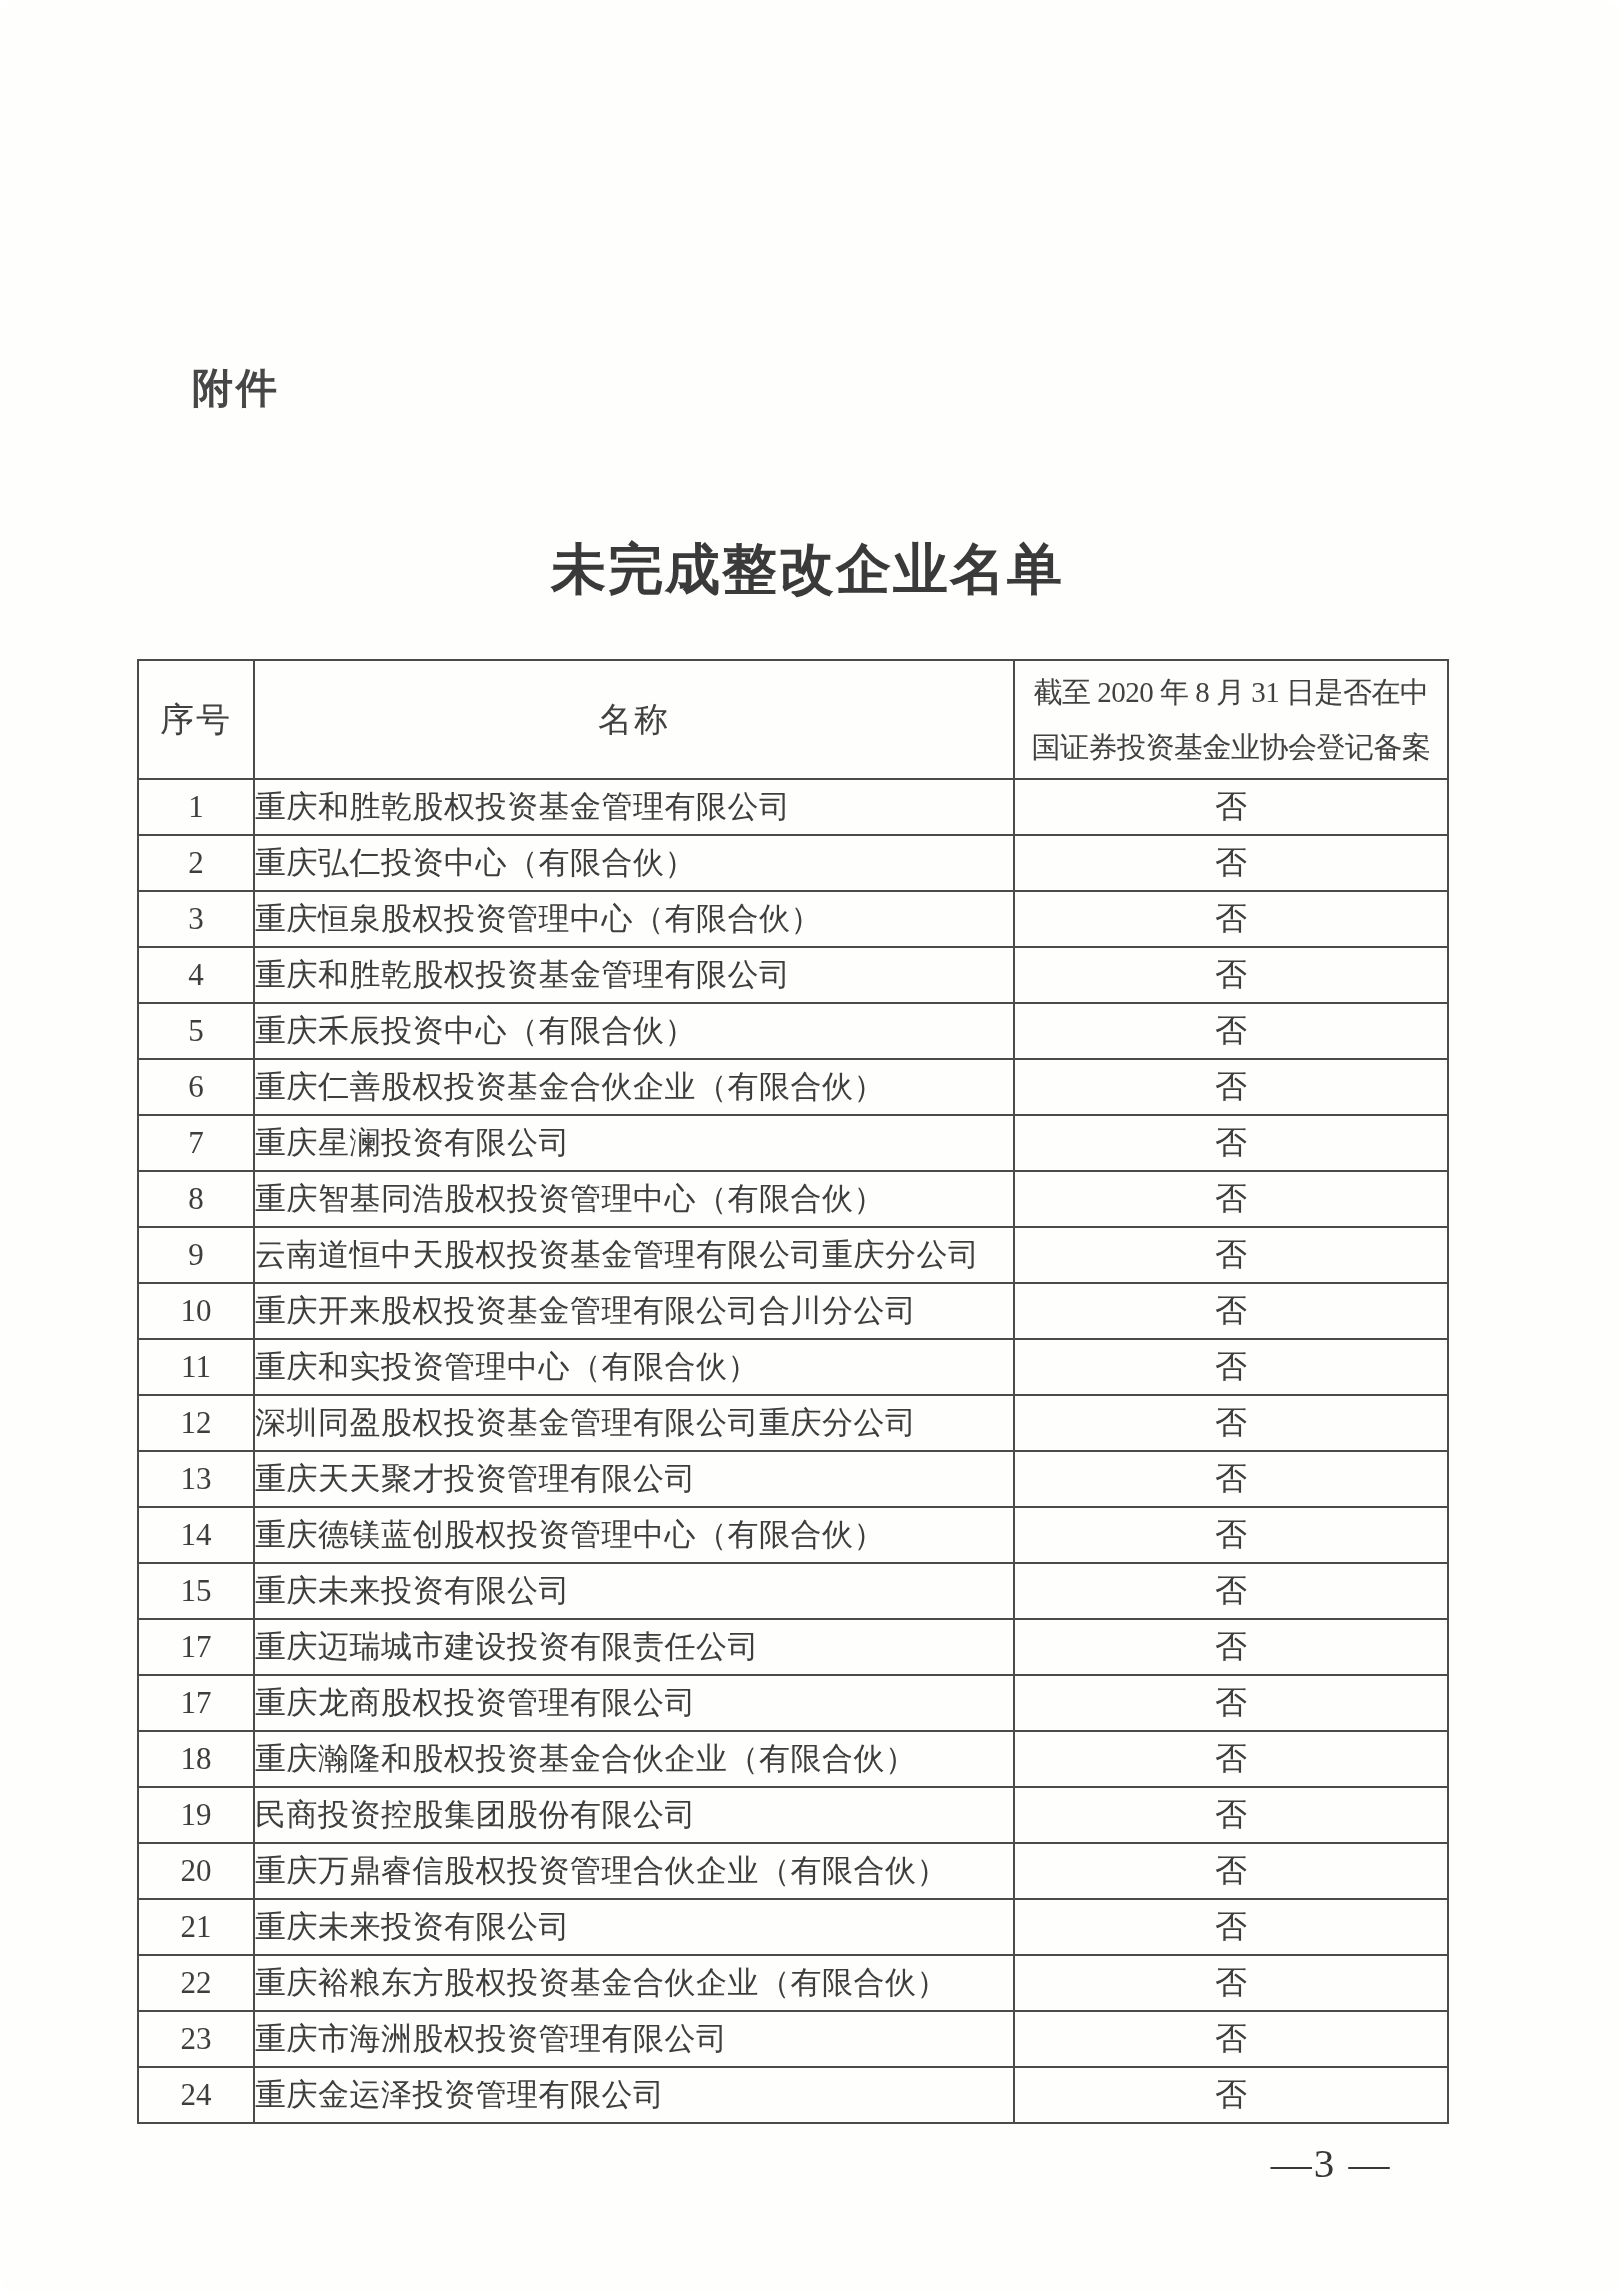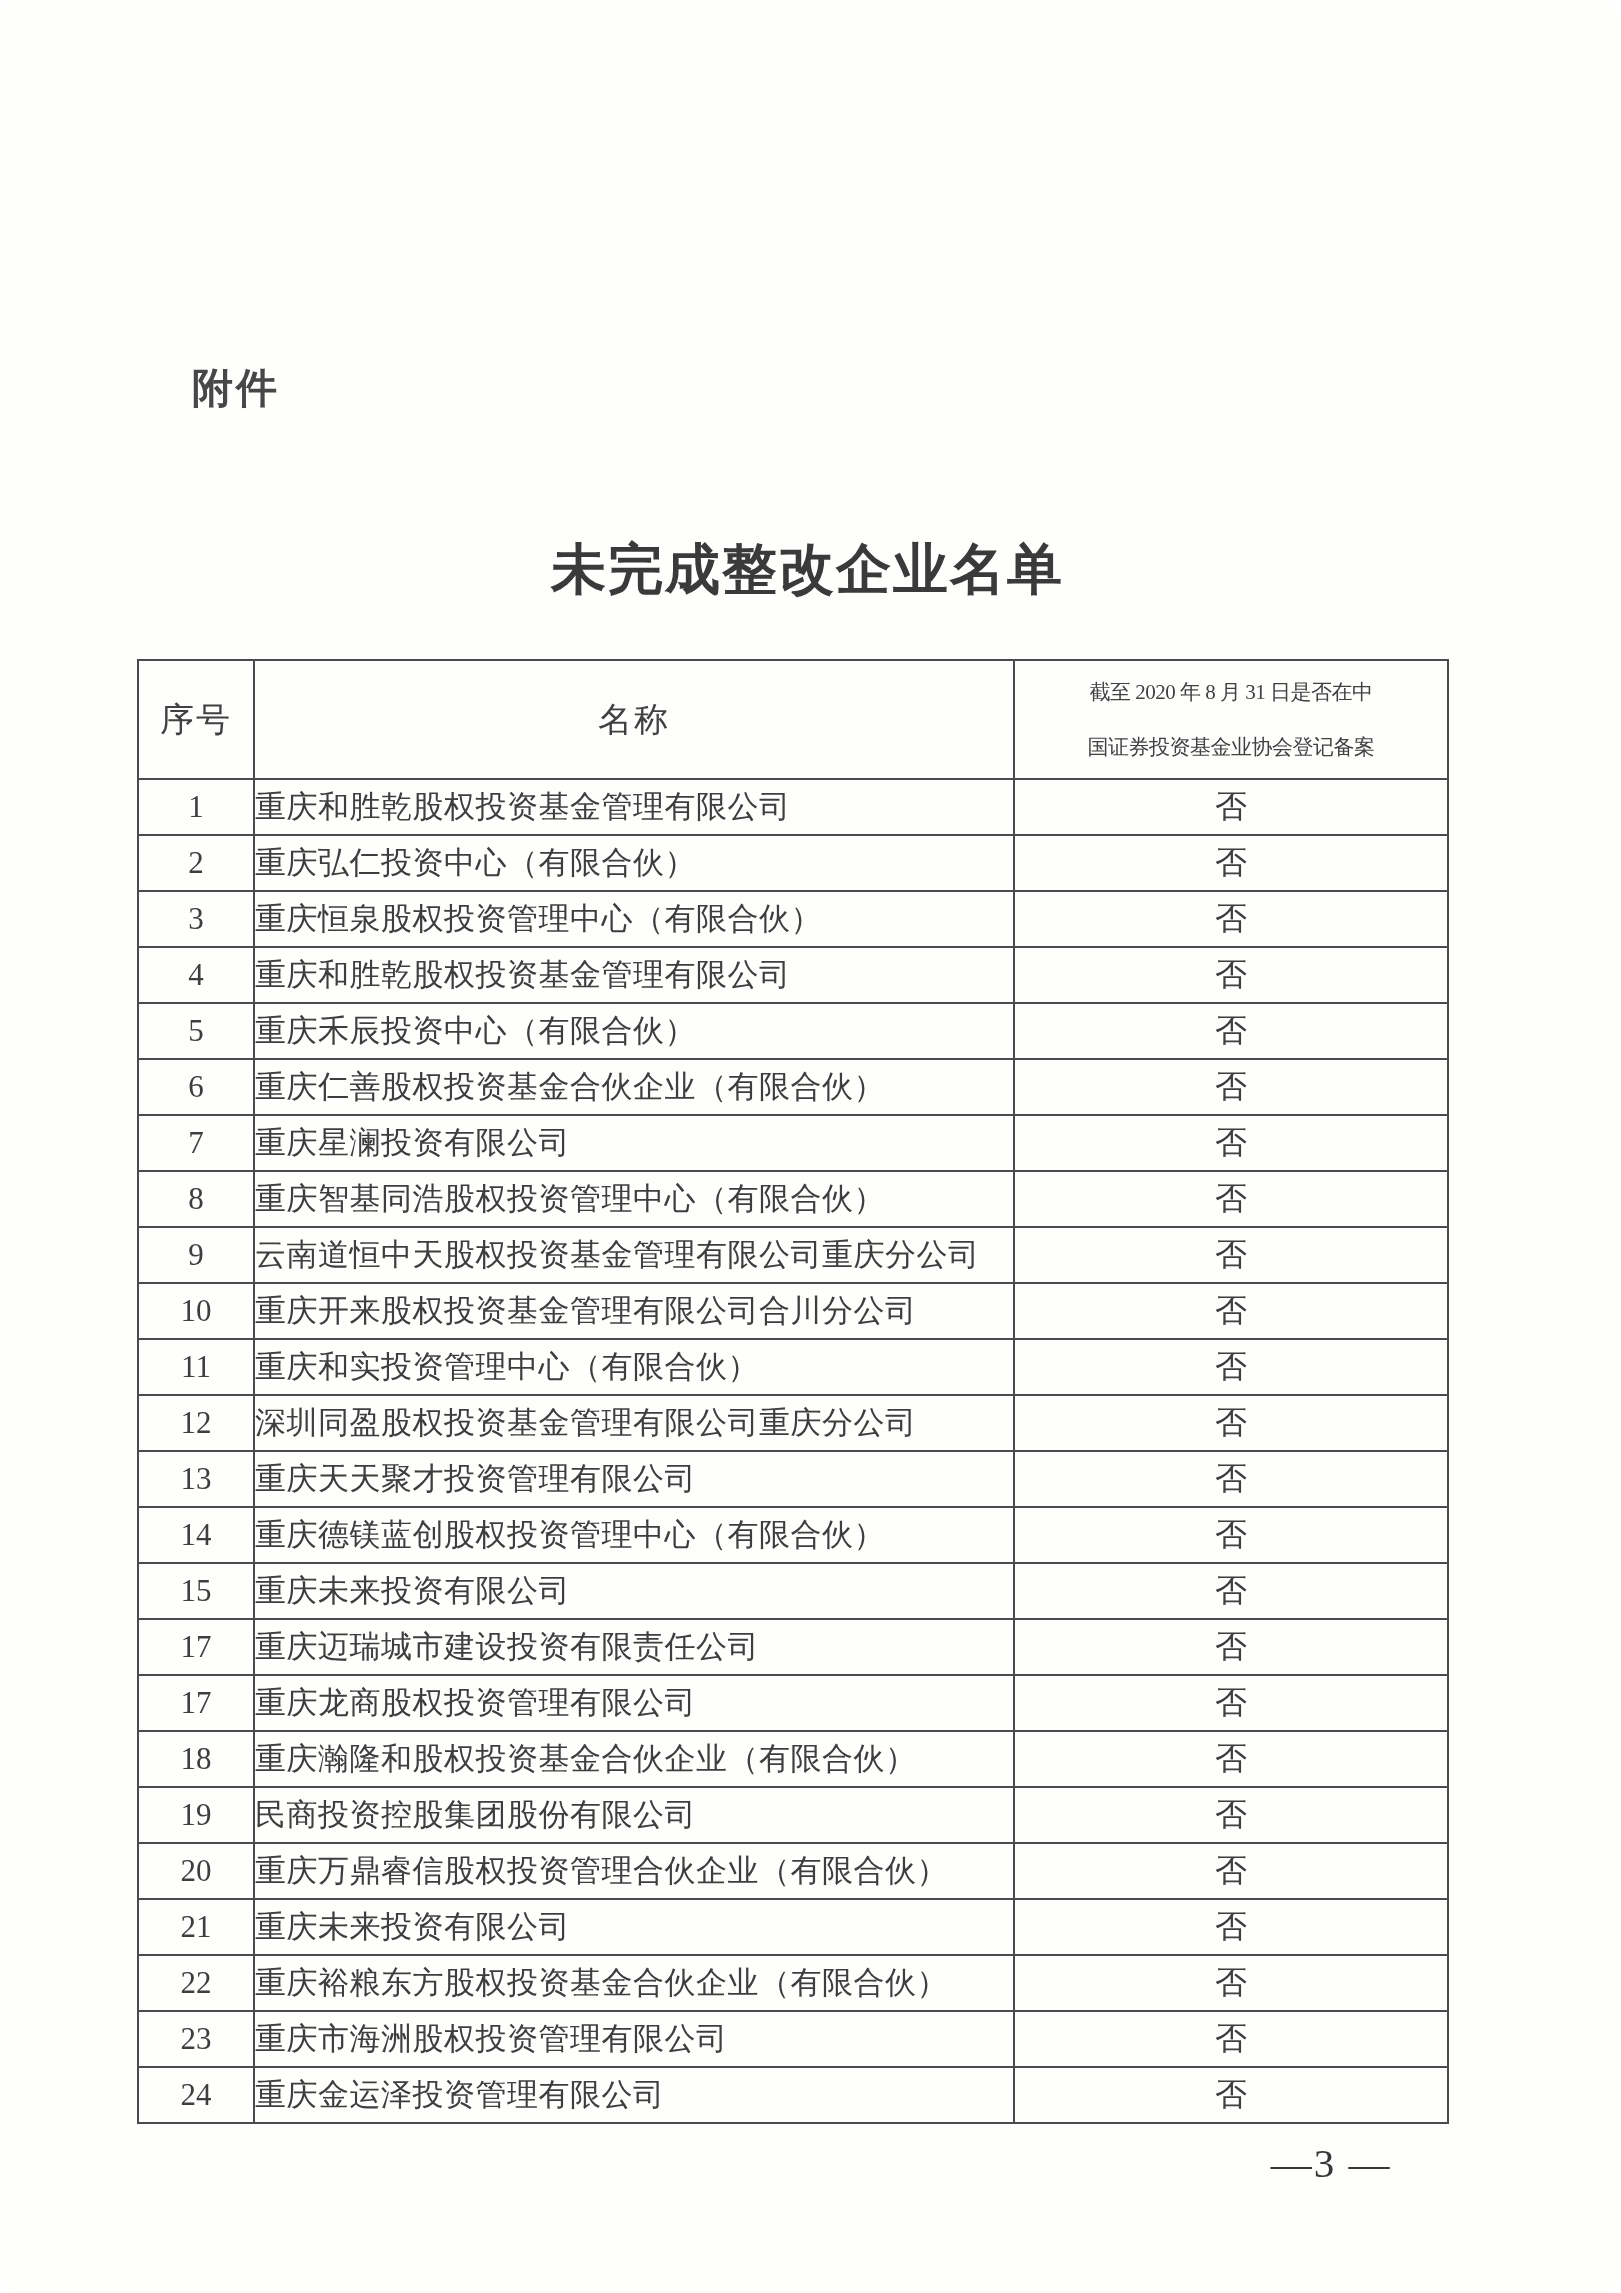--- a/index.html
+++ b/index.html
@@ -66,21 +66,21 @@
     color: #414141;
   }
   th.h-registered {
     vertical-align: middle;
     text-align: center;
     color: #414141;
   }
   th.h-registered .hline {
     display: block;
     white-space: nowrap;
-    font-size: 21px;
+    font-size: 29px;
     letter-spacing: -0.5px;
     line-height: 55px;
     font-family: Liberation Serif, serif;
   }
   tbody tr.data-row { height: 56px; }
   td.cell-index {
     text-align: center;
     vertical-align: middle;
     font-size: 31px;
     color: #3e3e3e;

